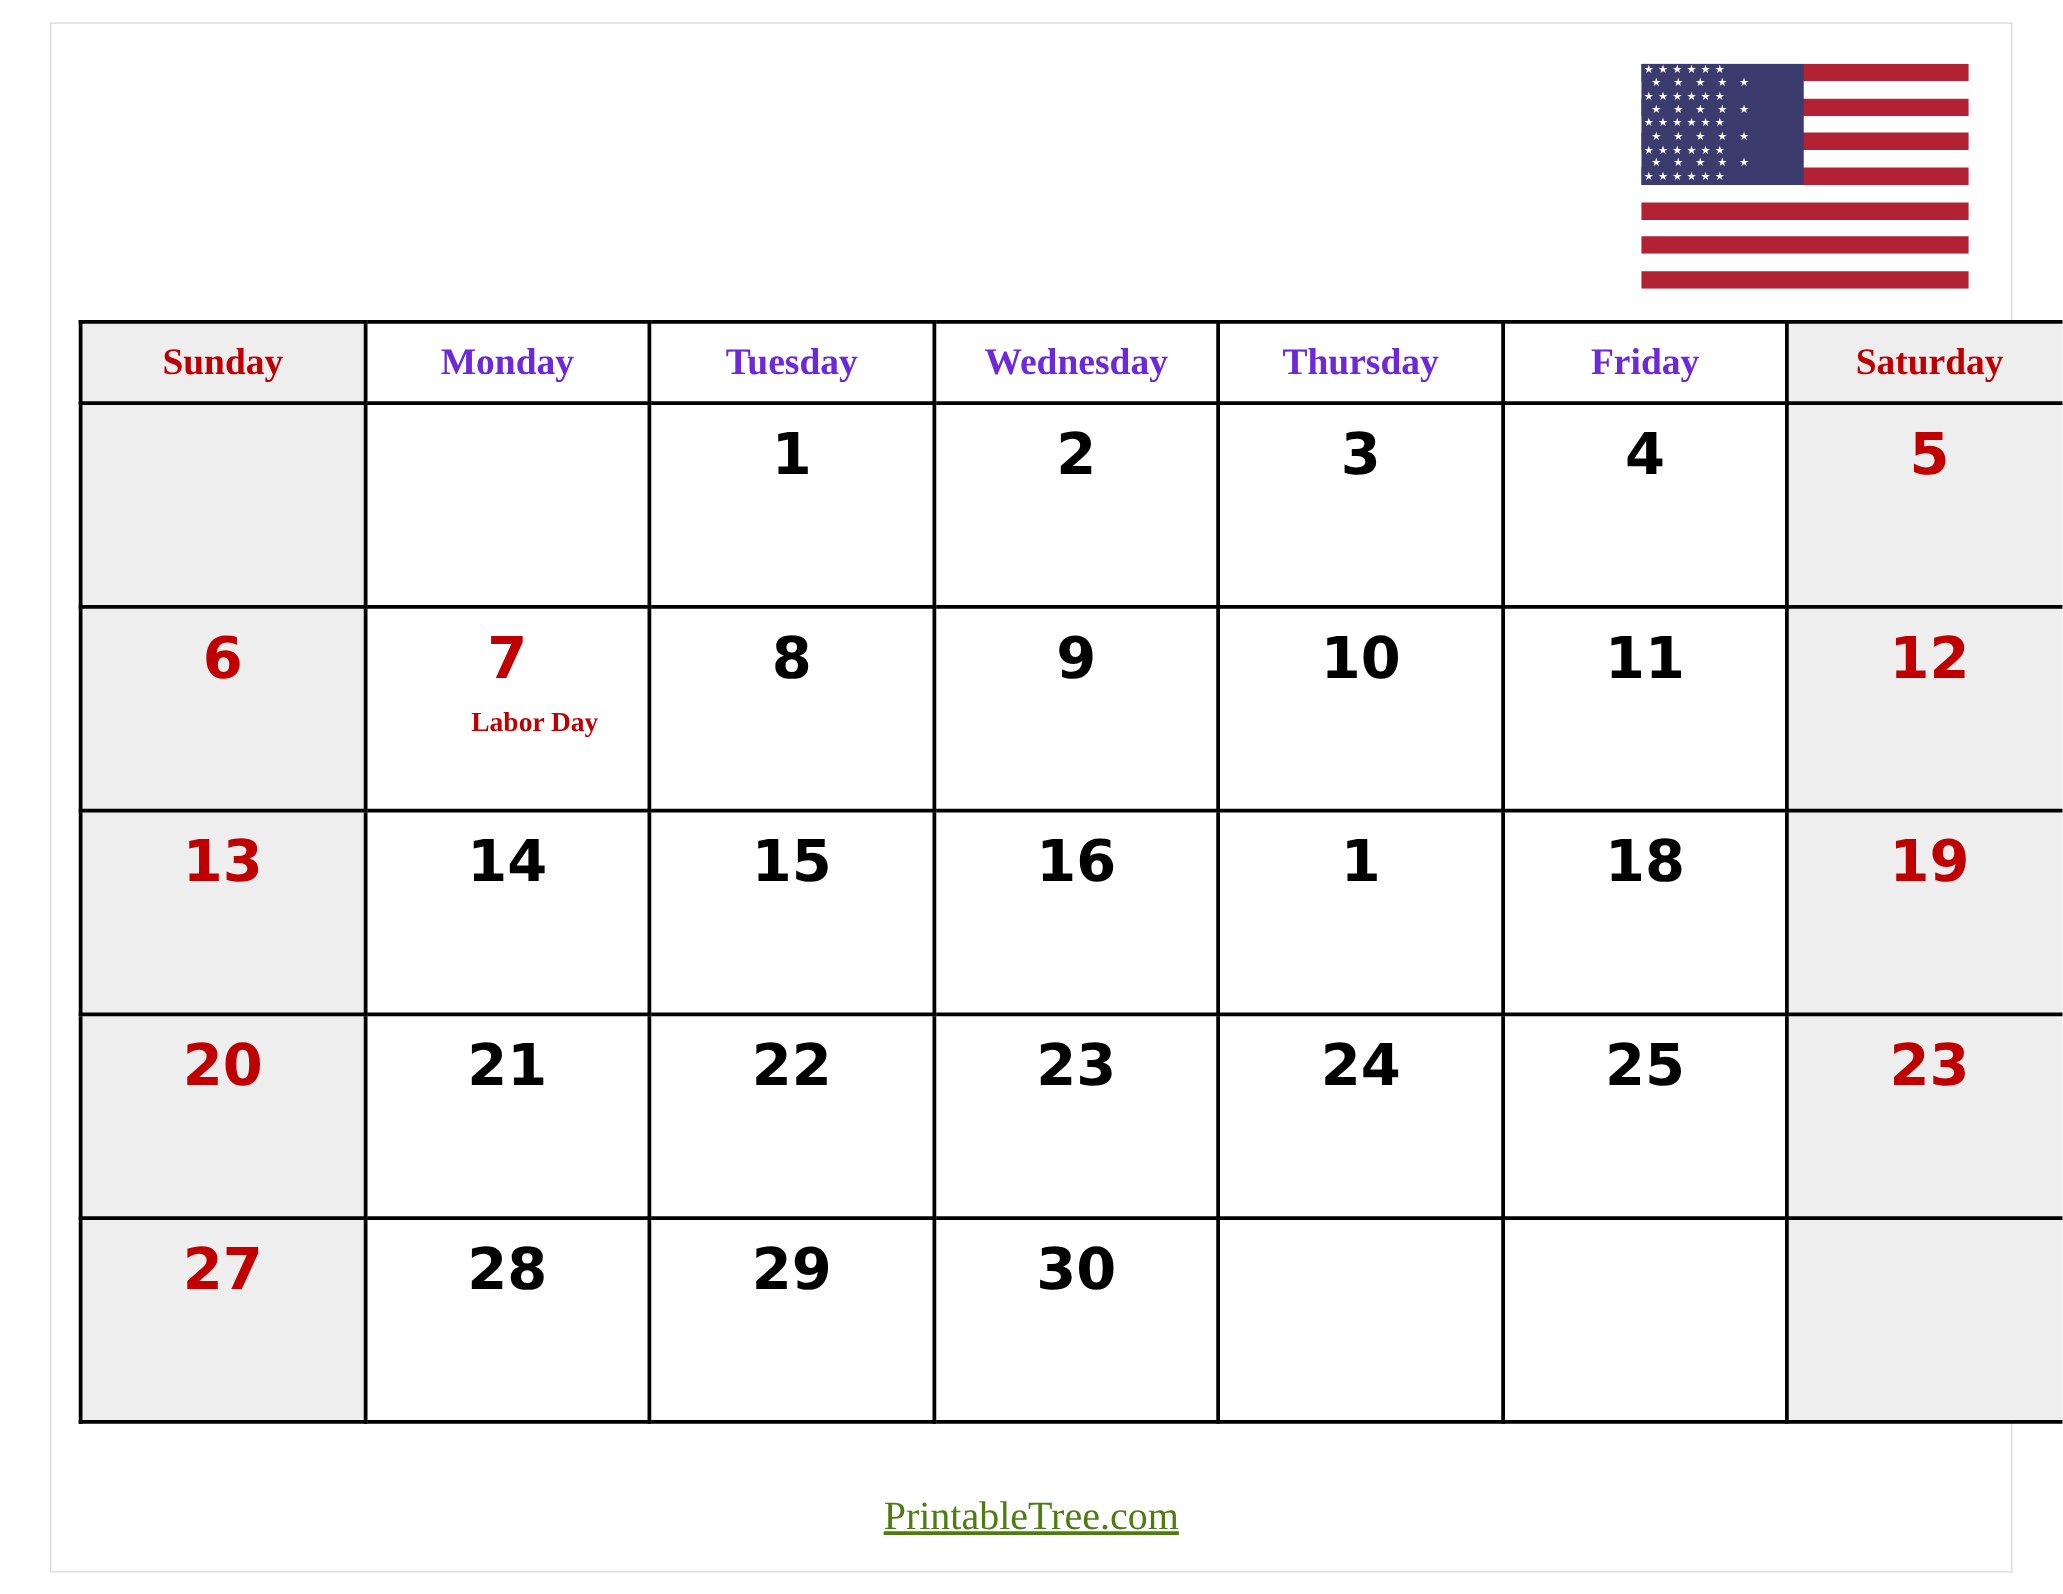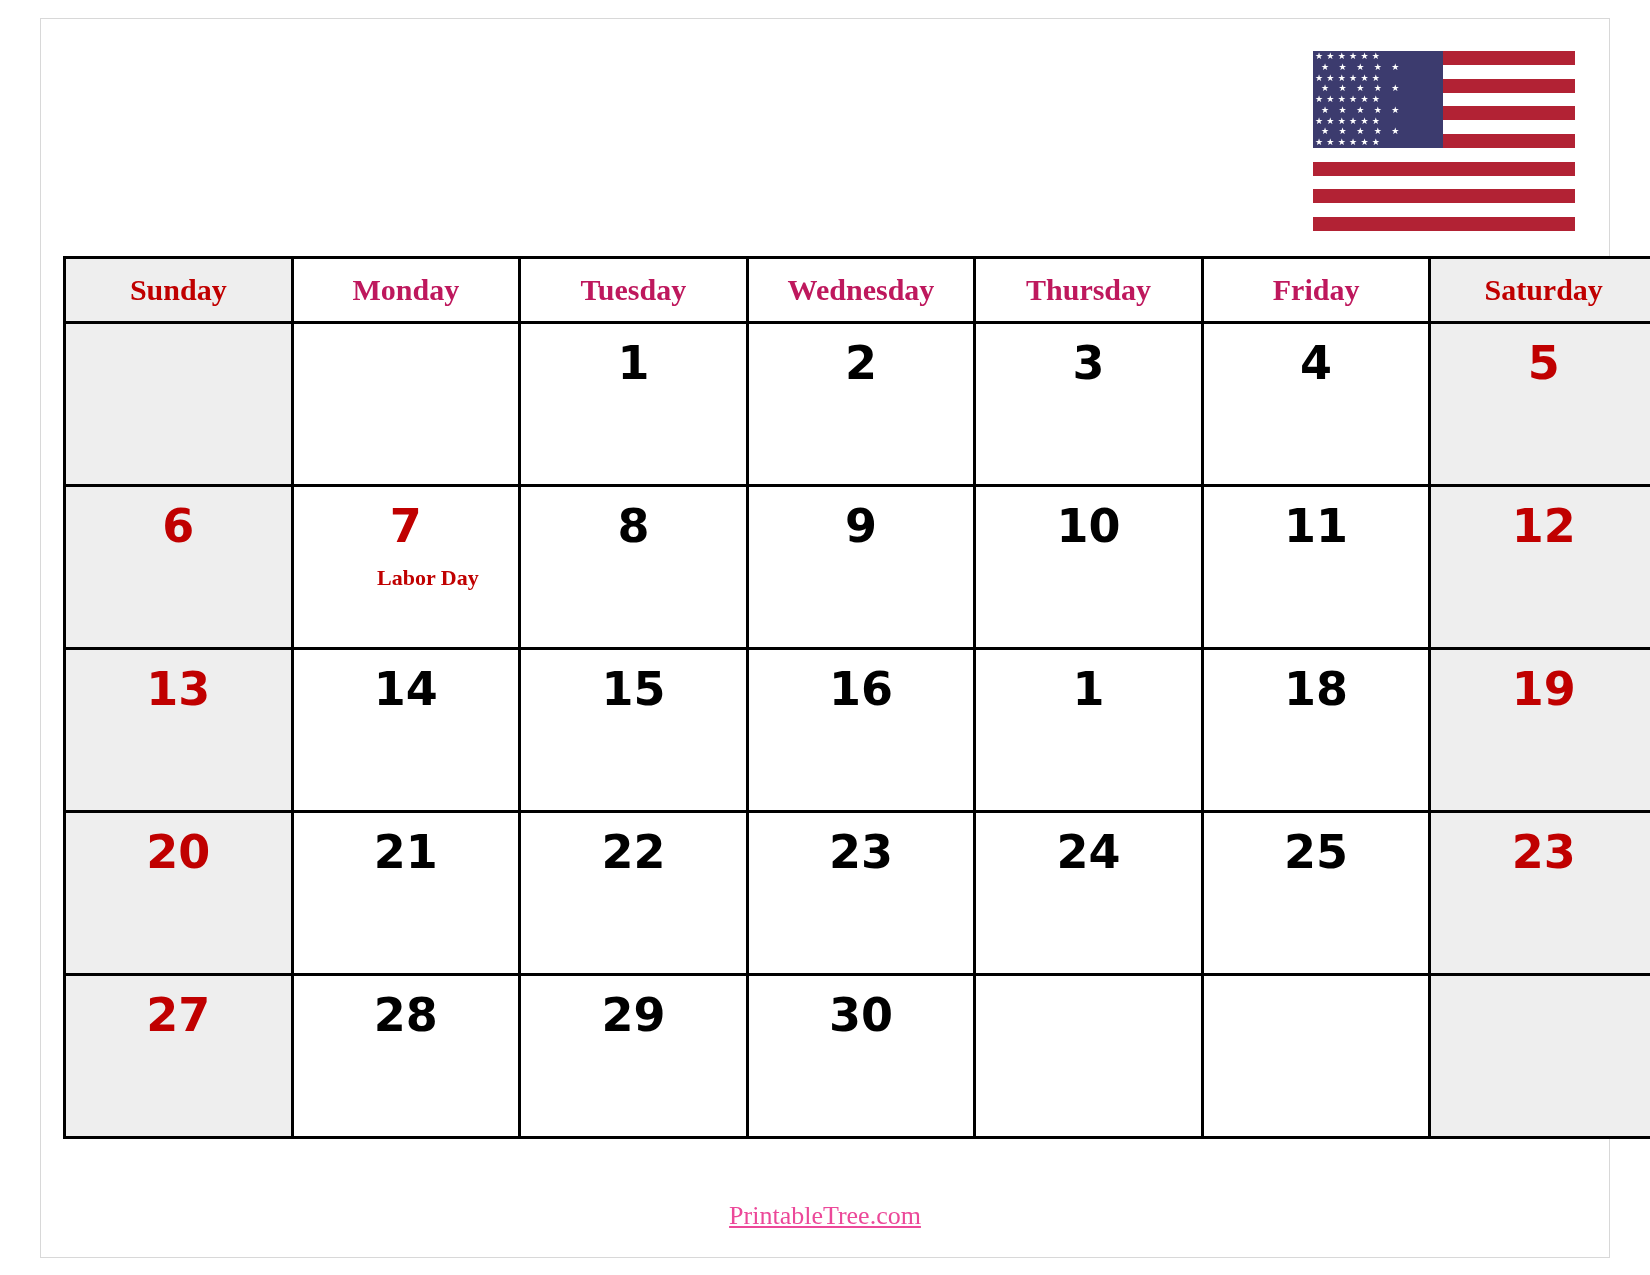--- a/index.html
+++ b/index.html
@@ -110,21 +110,21 @@
     margin: 0;
   }
   .calendar th {
     height: 62px;
     font-family: "Liberation Serif", serif;
     font-size: 30px;
     font-weight: bold;
     text-align: center;
     vertical-align: middle;
     background: #ffffff;
-    color: #be185d;
+    color: #6d28d9;
   }
   .calendar th.weekend {
     background: #eeeeee;
     color: #c00000;
   }
   .calendar td {
     height: 160px;
     vertical-align: top;
     background: #ffffff;
   }
@@ -161,22 +161,22 @@
   
   .footer {
     position: absolute;
     left: 0;
     right: 0;
     bottom: 26px;
     text-align: center;
   }
   .footer a {
     font-family: "Liberation Serif", serif;
-    font-size: 26px;
-    color: #ec4899;
+    font-size: 32px;
+    color: #4d7c0f;
     text-decoration: underline;
   }
 </style>
 </head>
 <body>
 
 <div class="page">
   <div class="sheet">
 
     <div class="header">

